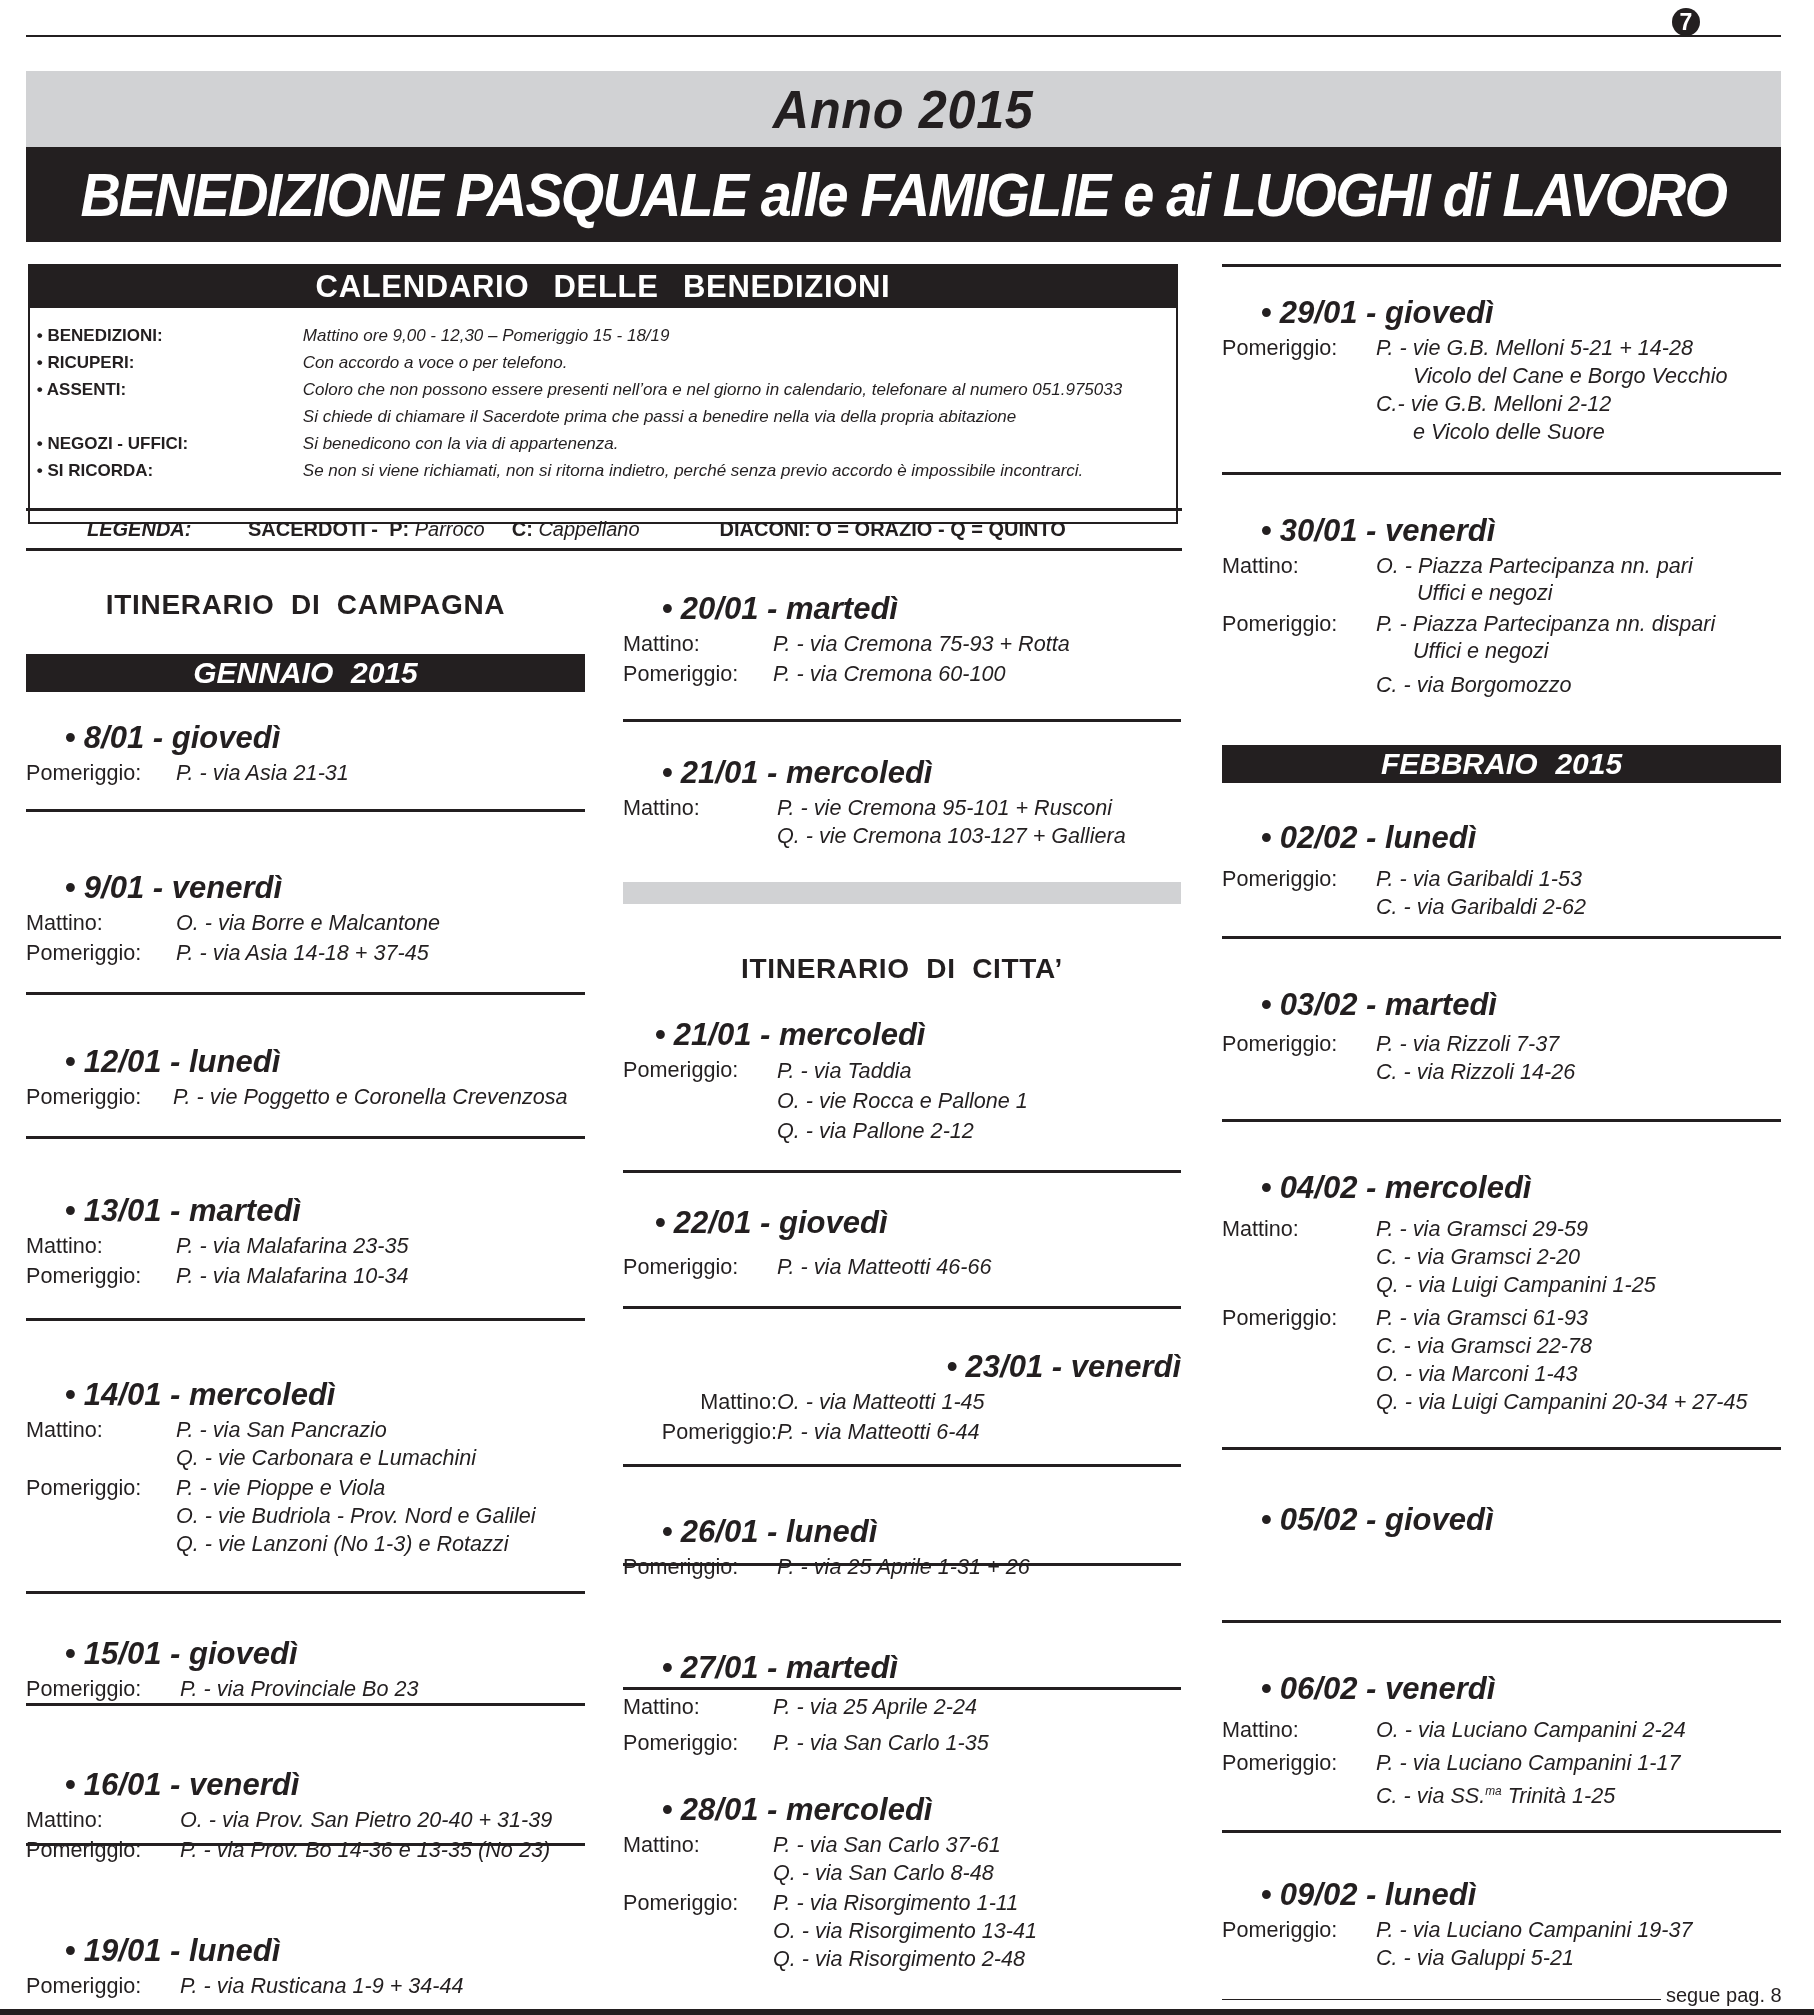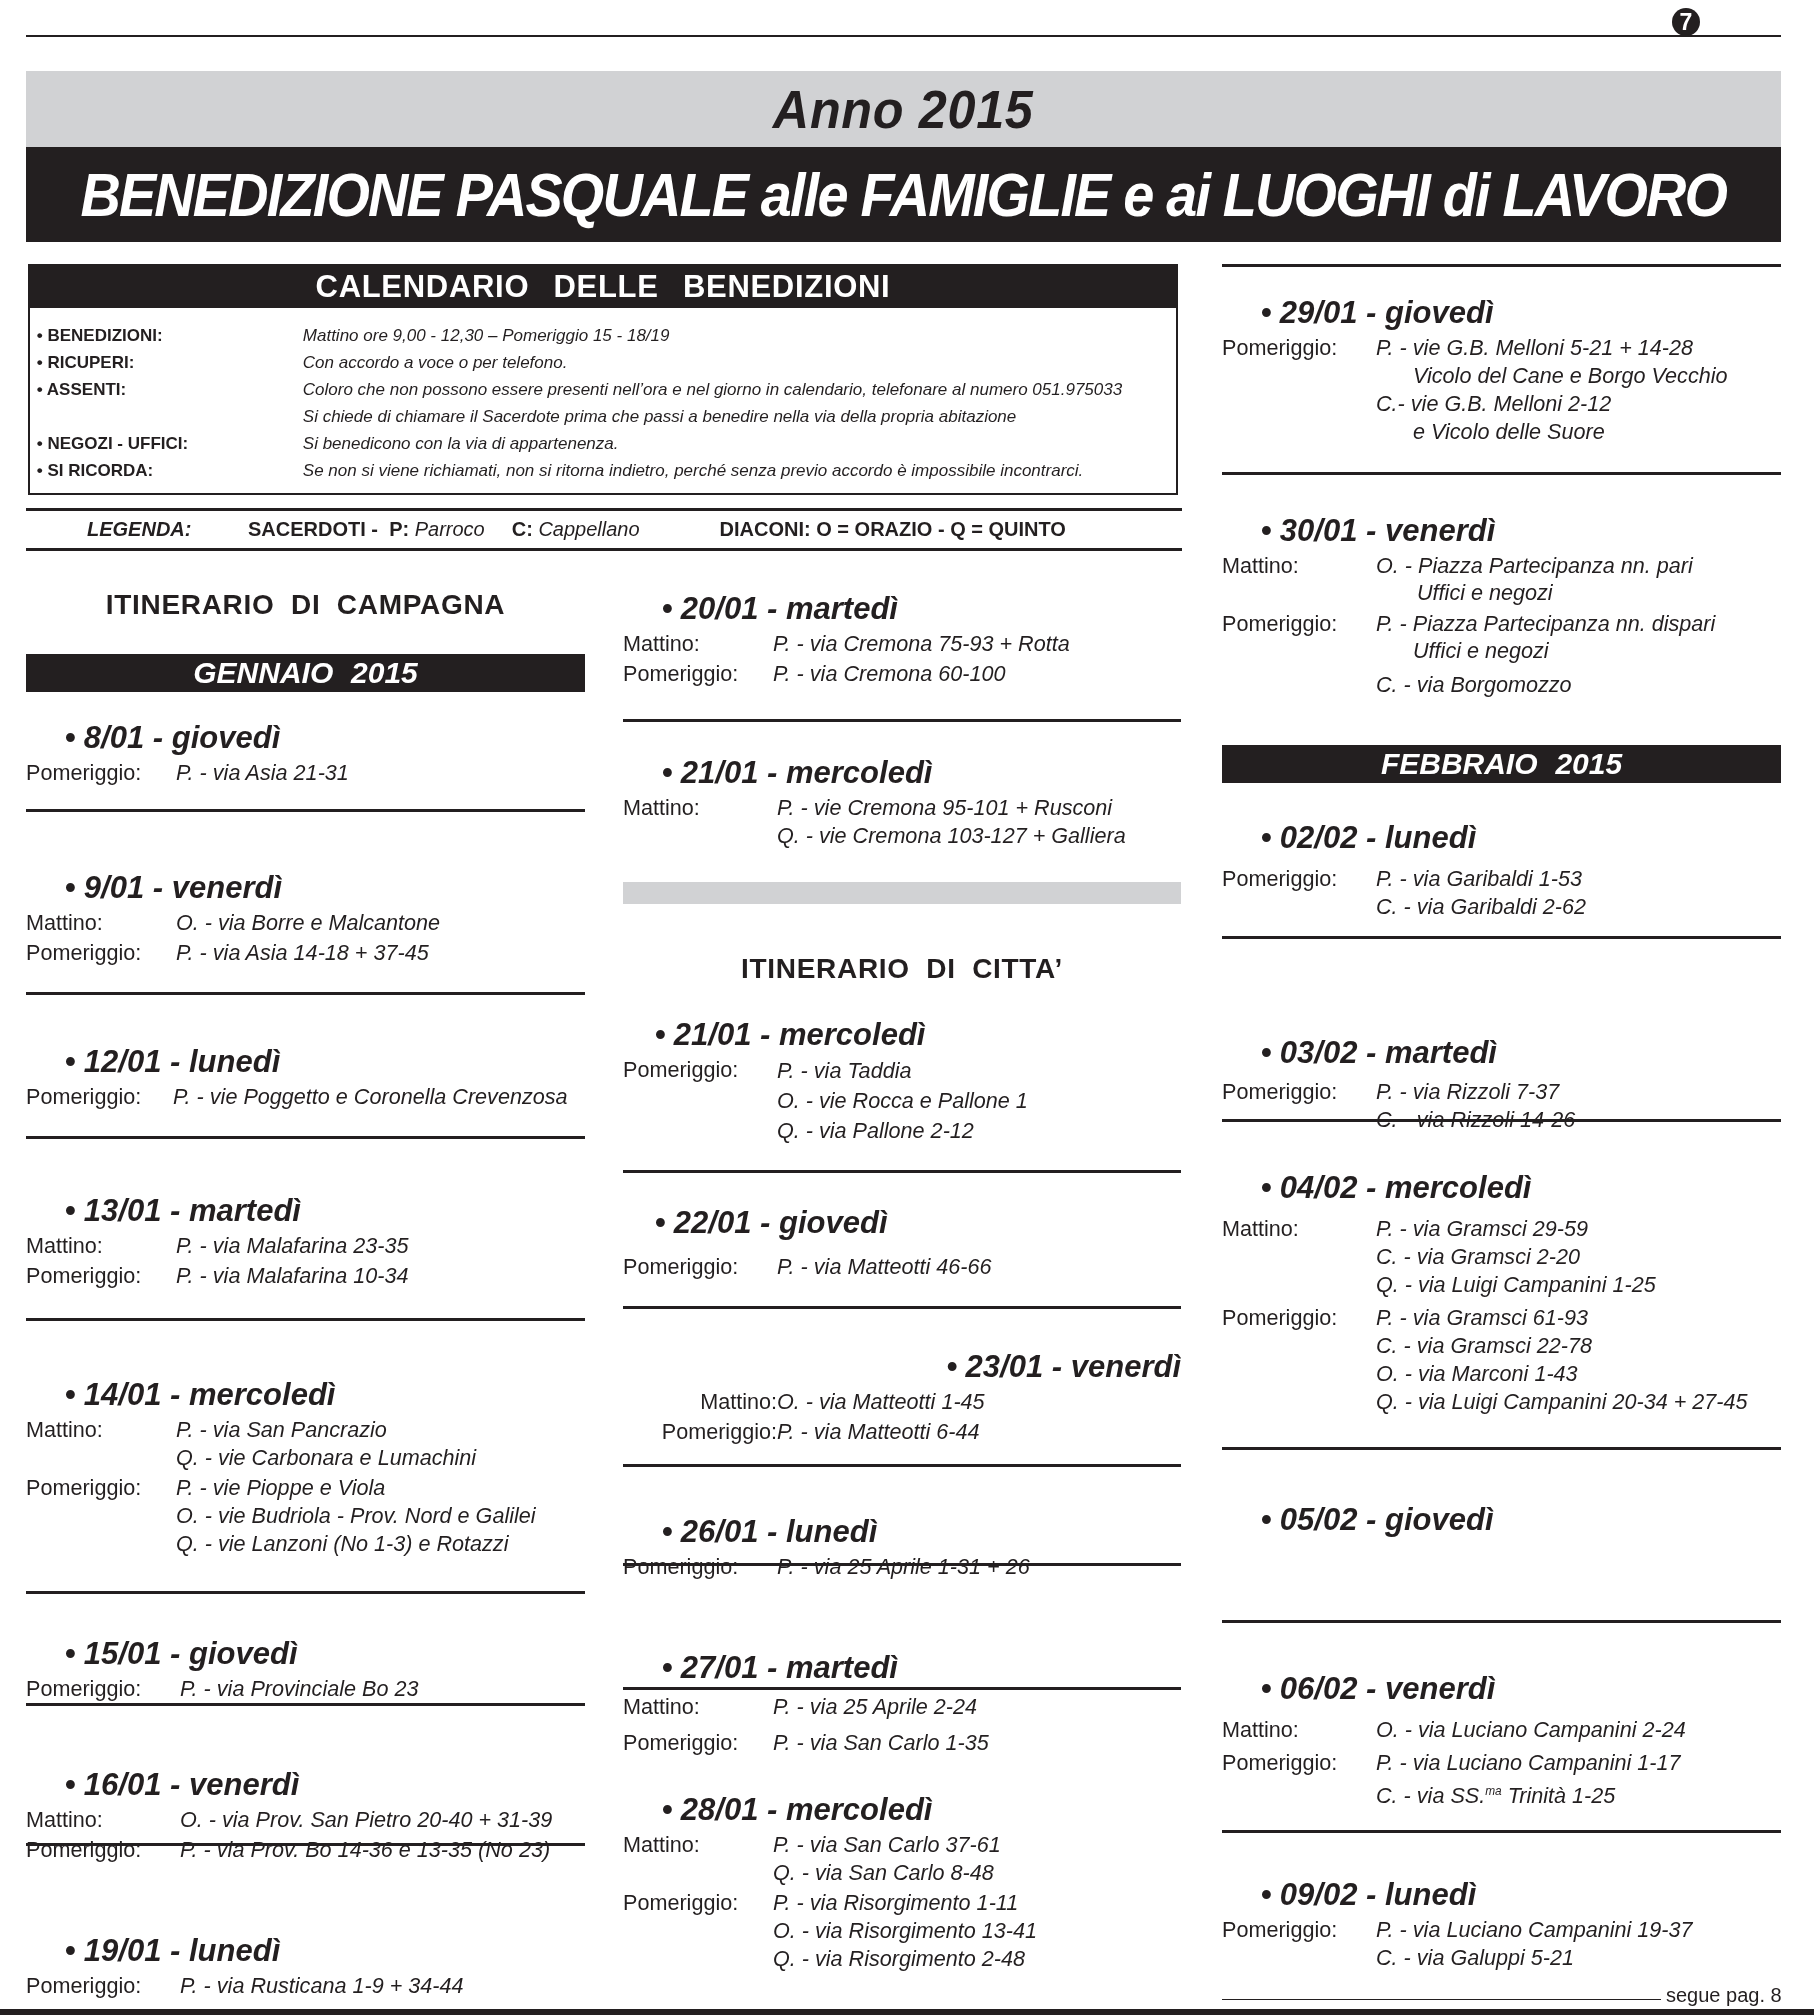--- a/index.html
+++ b/index.html
@@ -10,21 +10,21 @@
                 background:#231f20; color:#fff; font-weight:bold; font-size:23px; line-height:28px; text-align:center; }
   .top-rule { left:26px; top:35px; width:1755px; height:2px; }
   .band-gray { position:absolute; left:26px; top:71px; width:1755px; height:76px; background:#d1d2d4;
                display:flex; align-items:center; justify-content:center; }
   .band-gray span { font-size:53px; font-weight:bold; font-style:italic; letter-spacing:0.7px; transform:scaleX(0.95); }
   .band-black { position:absolute; left:26px; top:147px; width:1755px; height:95px; background:#231f20;
                 display:flex; align-items:center; justify-content:center; color:#fff; }
   .band-black span { font-size:62px; font-weight:bold; font-style:italic; letter-spacing:-2px; white-space:nowrap;
                      transform:scaleX(0.9); display:inline-block; }
 
-  .cal-box { position:absolute; left:28px; top:264px; width:1150px; height:231px; border:2px solid #231f20; box-sizing:border-box; }
+  .cal-box { position:absolute; left:28px; top:264px; width:1150px; height:260px; border:2px solid #231f20; box-sizing:border-box; }
   .cal-head { height:42px; background:#231f20; color:#fff; display:flex; align-items:center; justify-content:center; }
   .cal-head span { font-size:31px; font-weight:bold; word-spacing:15px; letter-spacing:0.7px; }
   .cal-rows { padding:13.5px 0 0 6.8px; }
   .cal-row { display:flex; font-size:17px; line-height:27px; }
   .cal-row .k { width:228px; font-weight:bold; white-space:nowrap; }
   .cal-row .v { font-style:italic; white-space:nowrap;margin-left:38px; }
 
   .legend { position:absolute; left:26px; top:508px; width:1156px; height:43px; border-top:3.4px solid #231f20; border-bottom:3.4px solid #231f20; box-sizing:border-box;
             display:flex; align-items:center; font-size:20px; white-space:nowrap; }
   .legend .lg-title { font-weight:bold; font-style:italic; margin-left:61px; width:161px; }
@@ -388,21 +388,21 @@
   <div class="slot" style="margin-top:6.8px">
       <div class="lbl" style="width:154px">Pomeriggio:</div>
       <div class="items">
         <div>P. - via Garibaldi 1-53</div>
         <div>C. - via Garibaldi 2-62</div>
       </div>
     </div>
 </div>
 <div class="sep" style="left:1222px; top:936px; width:559px;"></div>
 
-<div class="day" style="left:1222px; top:984px; width:559px;margin-top:48px;">
+<div class="day" style="left:1222px; top:984px; width:559px;">
   <div class="day-title"><span class="bullet">•</span><span>03/02 - martedì</span></div>
   <div class="slot" style="margin-top:5.4px">
       <div class="lbl" style="width:154px">Pomeriggio:</div>
       <div class="items">
         <div>P. - via Rizzoli 7-37</div>
         <div>C. - via Rizzoli 14-26</div>
       </div>
     </div>
 </div>
 <div class="sep" style="left:1222px; top:1119px; width:559px;"></div>

